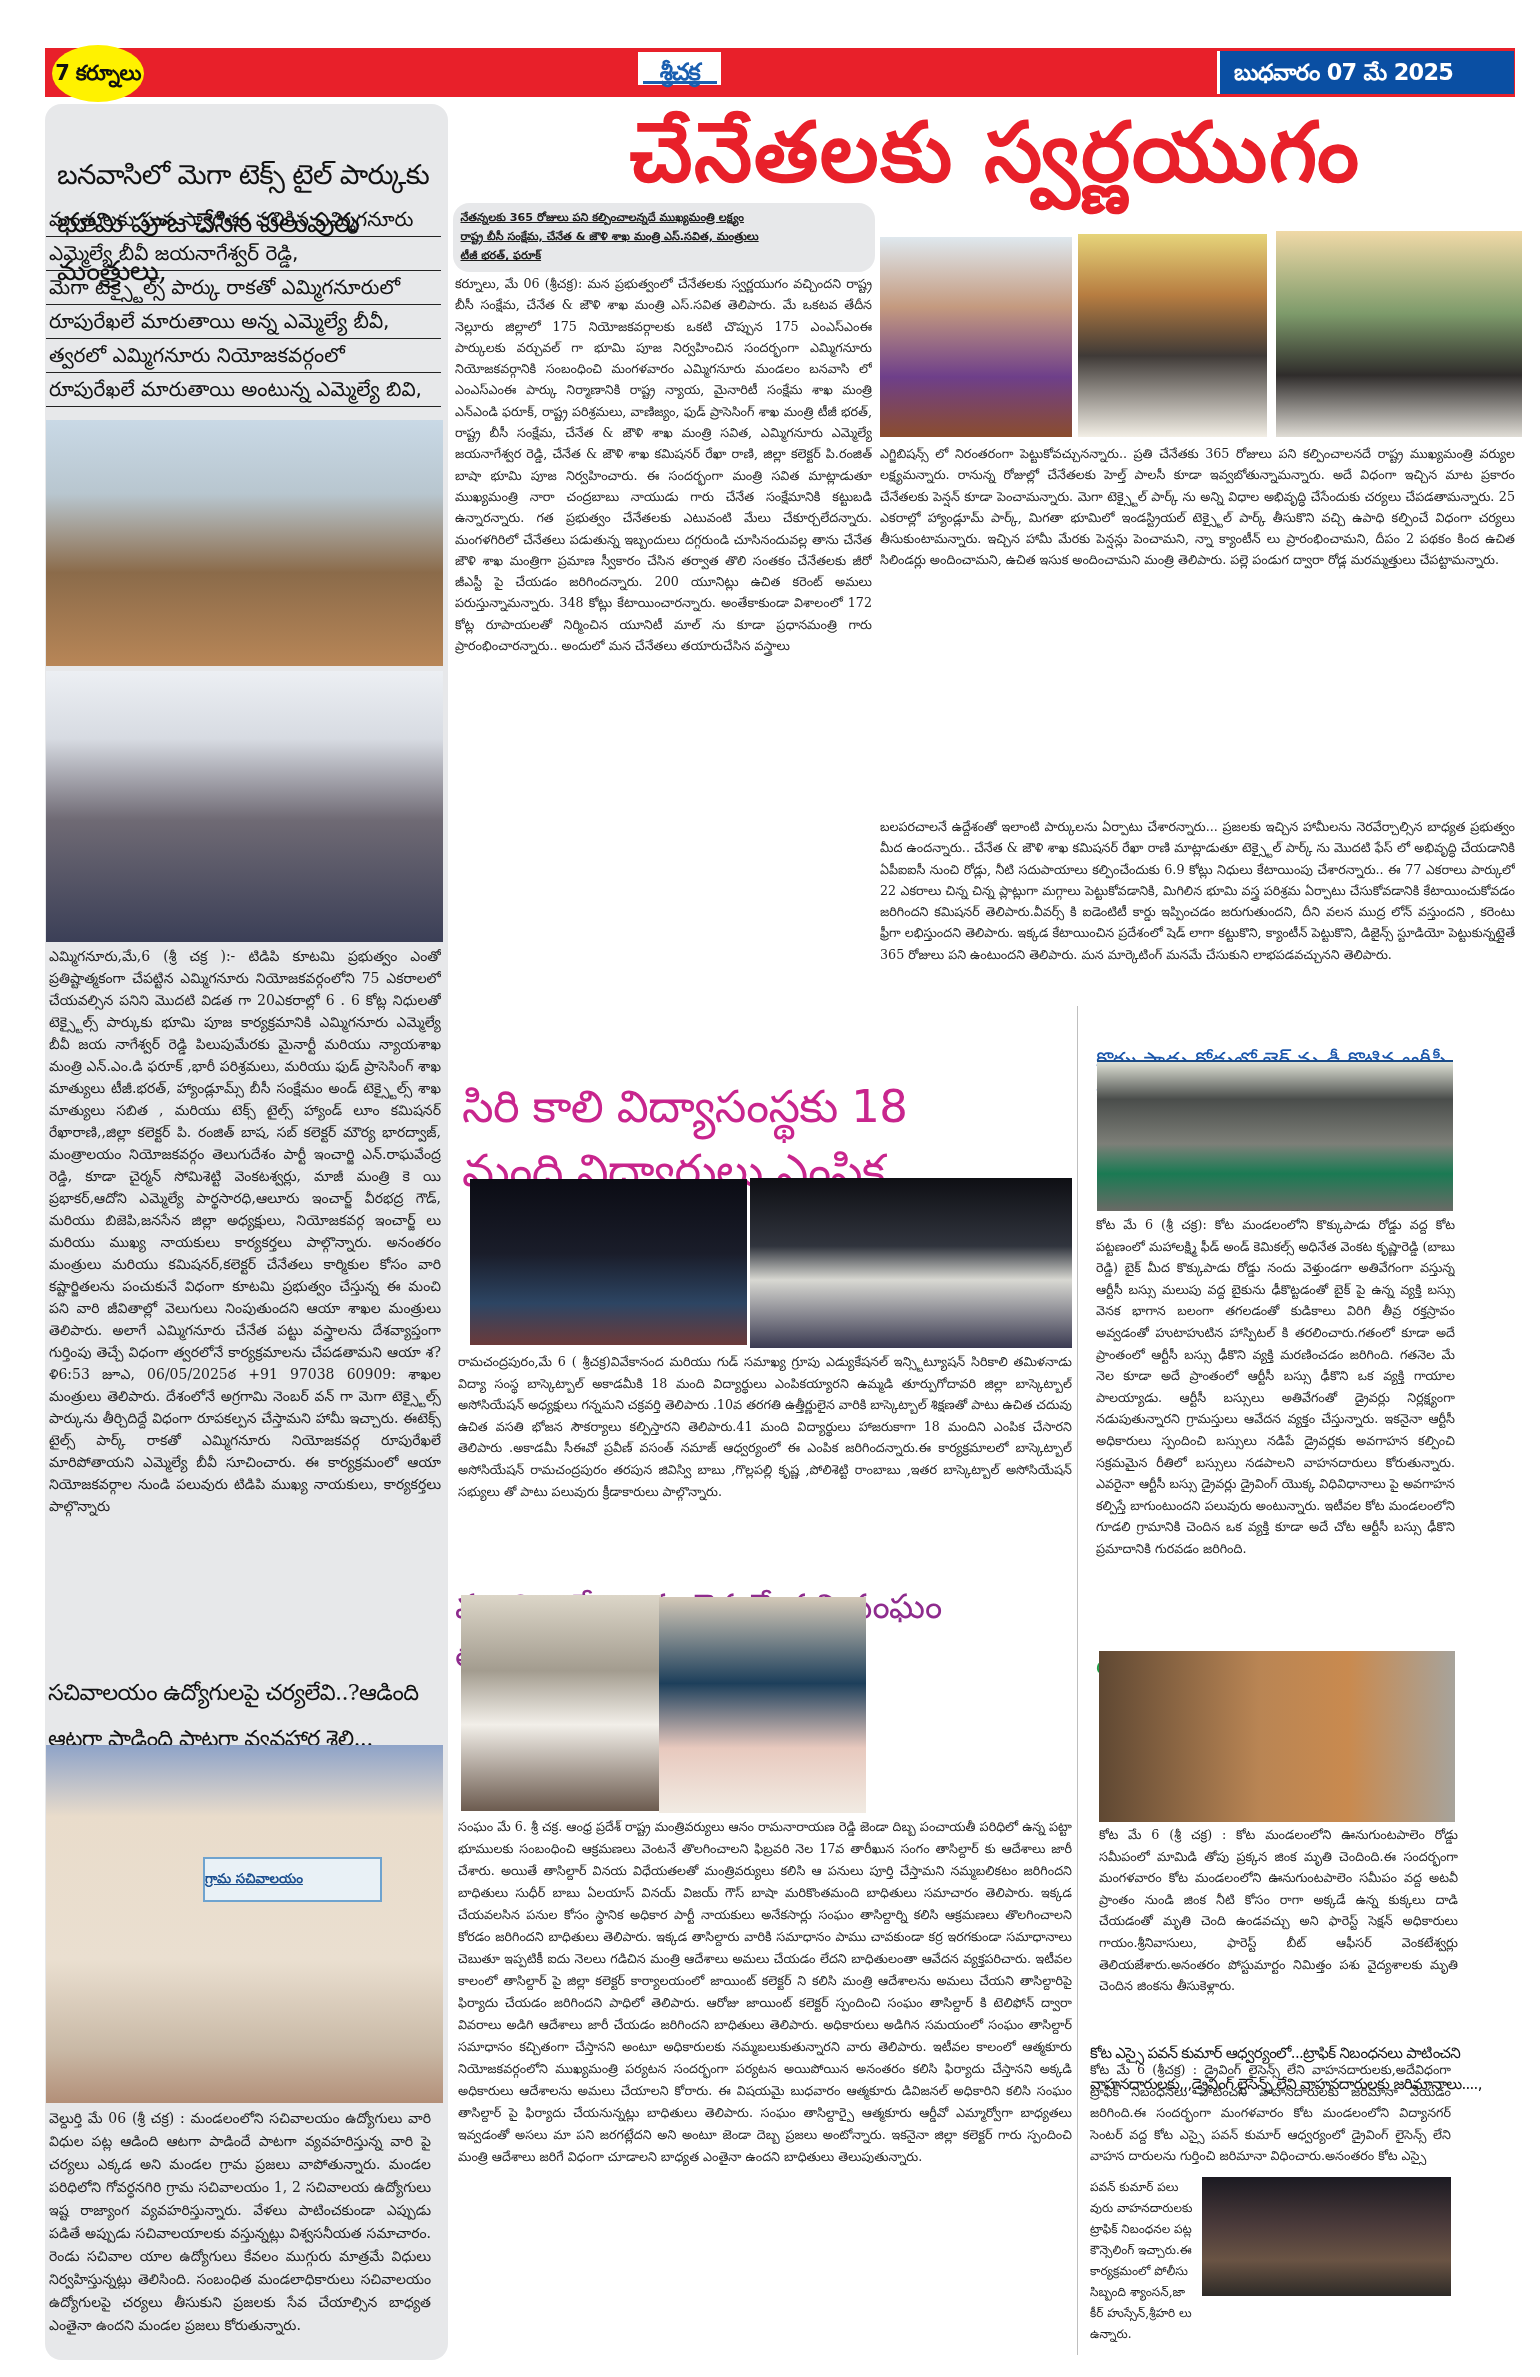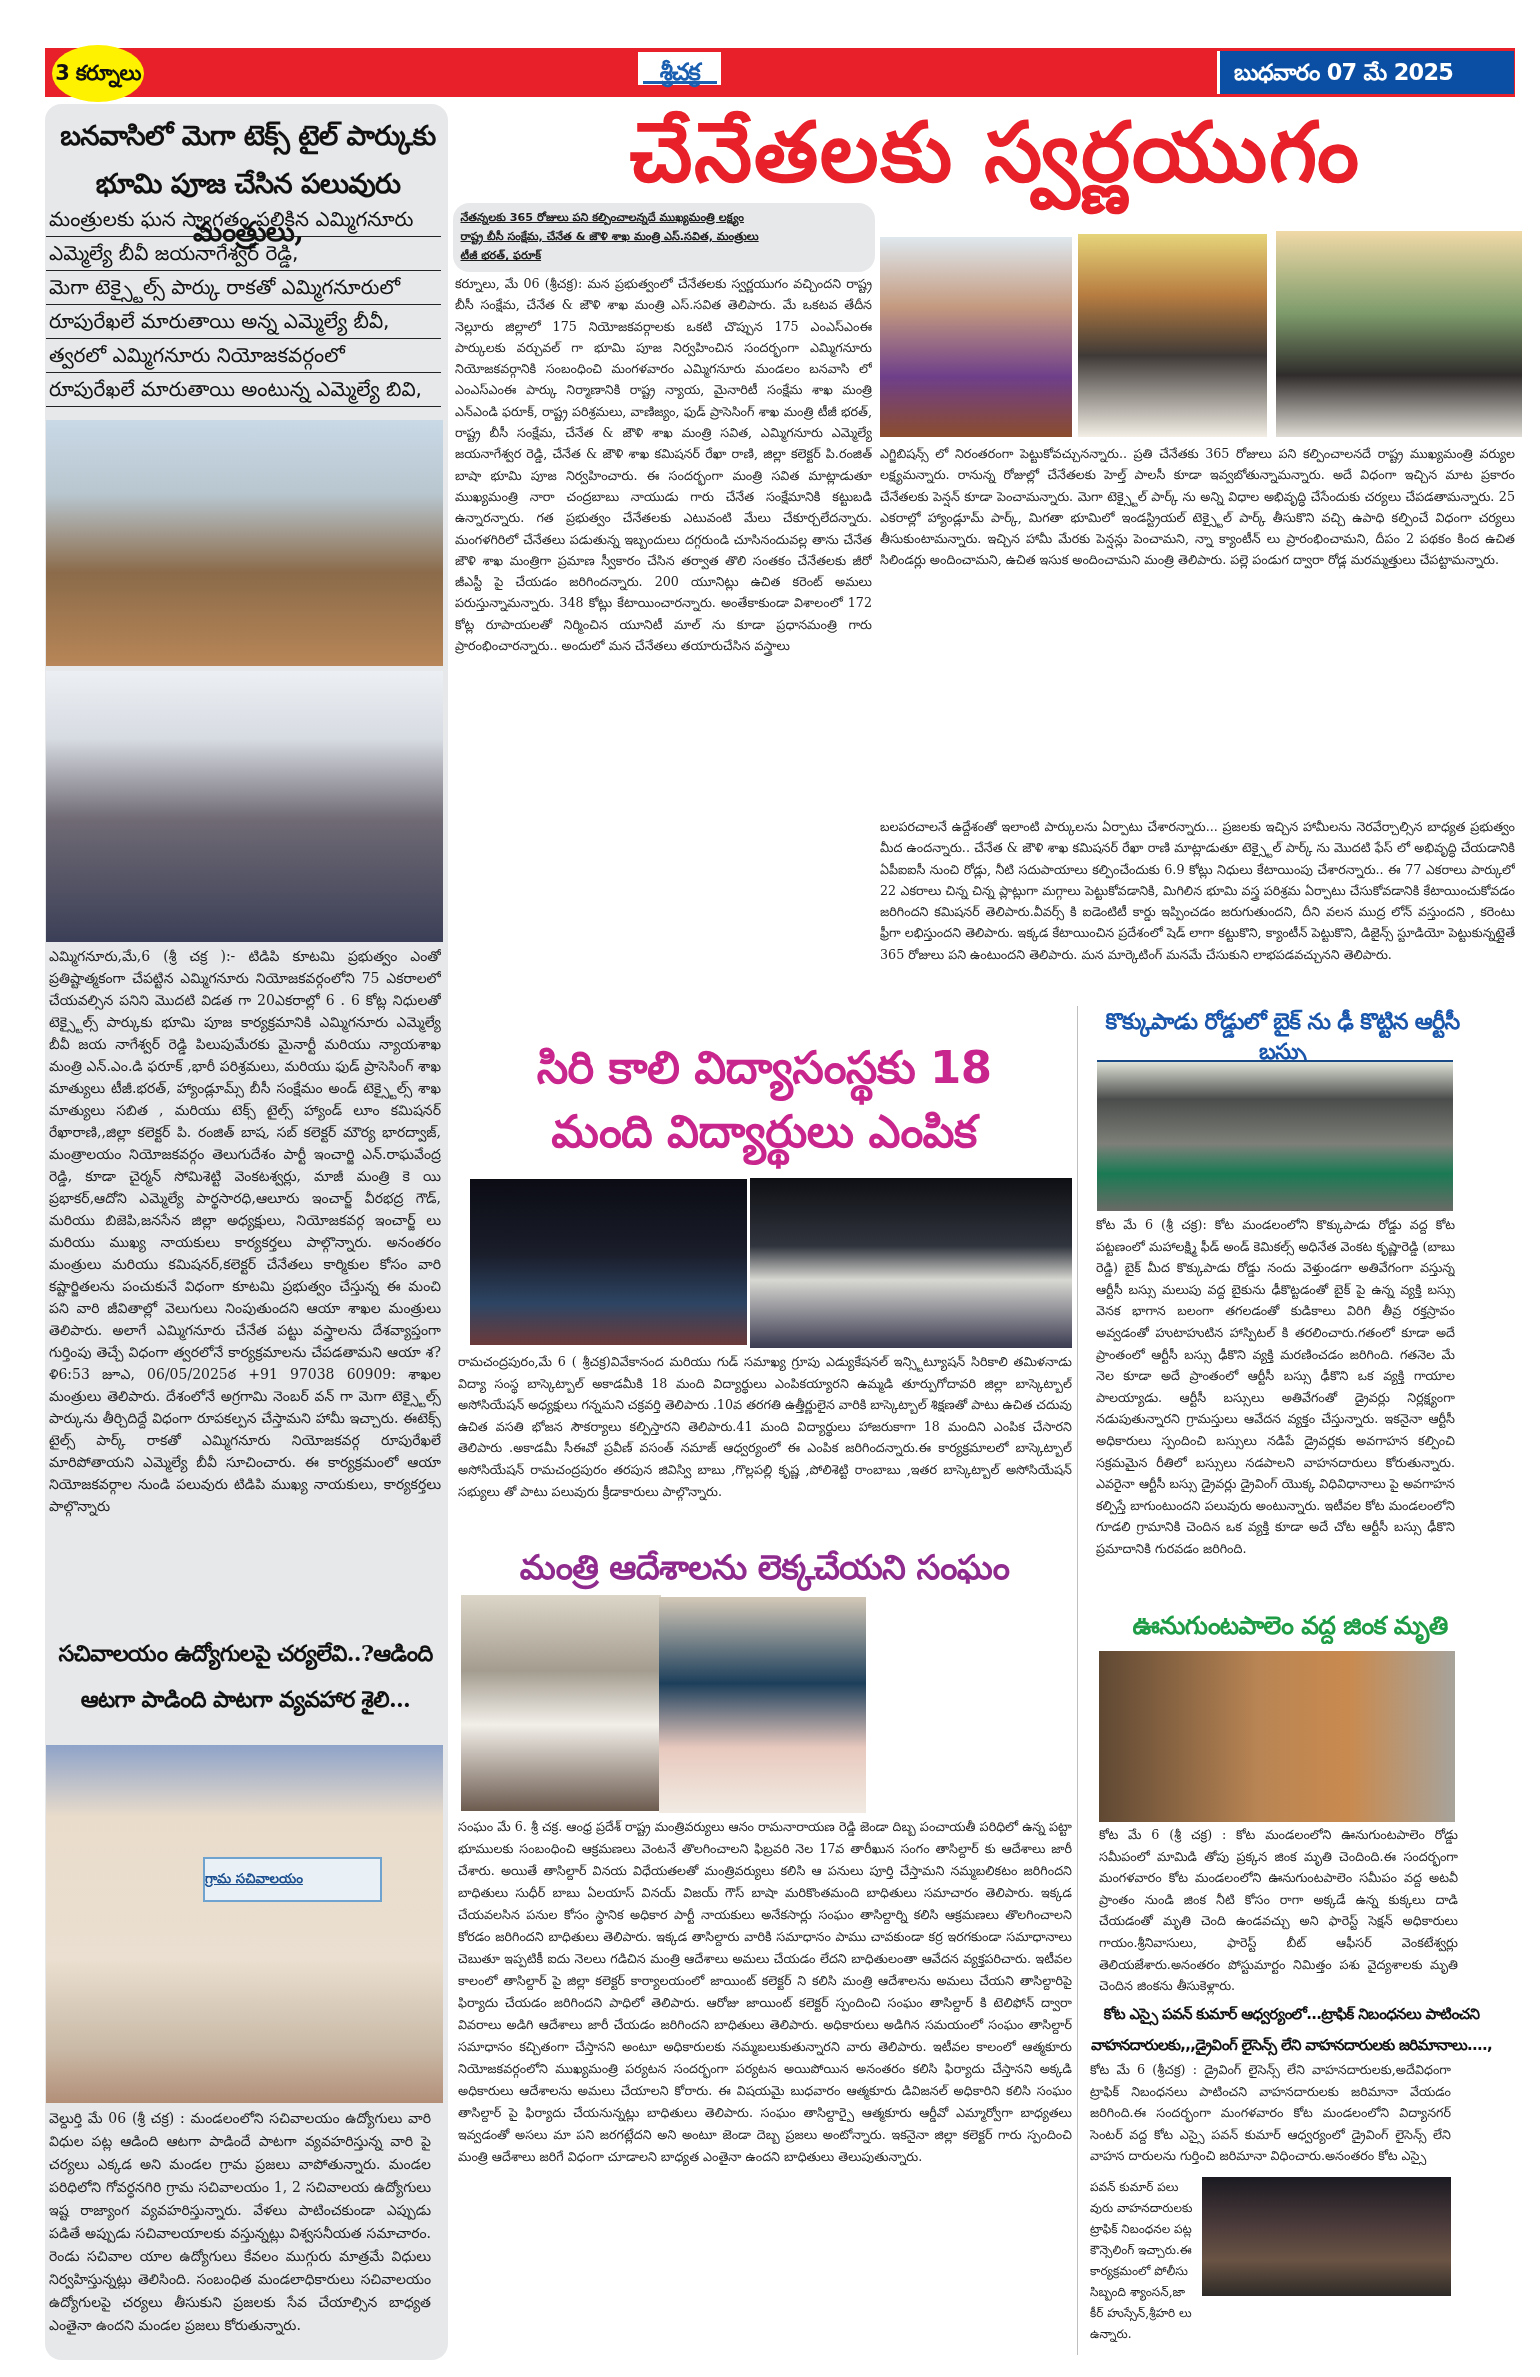--- a/index.html
+++ b/index.html
@@ -11,21 +11,21 @@
   .mast-date { position: absolute; left: 1217px; top: 51px; width: 297px; height: 43px; background: #0a4fa3; border-left: 3px solid #ffffff;
     color: #ffffff; font-family: "DejaVu Sans", sans-serif; font-weight: bold; font-size: 22.4px; line-height: 43px; padding-left: 14px; letter-spacing: -0.7px; }
   .page-badge { position: absolute; left: 52px; top: 45px; width: 92px; height: 57px; border-radius: 50%; background: #fff200;
     font-family: "DejaVu Sans", sans-serif; font-weight: bold; font-size: 21px; line-height: 57px; text-align: center; color: #111; letter-spacing: -0.7px; }
   .logo { position: absolute; left: 638px; top: 52px; width: 83px; height: 33px; background: #ffffff; text-align: center;
     font-family: "DejaVu Serif", serif; font-weight: bold; font-size: 24px; color: #1a5fb0; line-height: 40px; letter-spacing: -1.5px; }
   .logo small { position: absolute; left: 4.5px; right: 4.5px; bottom: 1.5px; height: 2.2px; background: #1a5fb0; }
   .grey-box { background: #e7e8ea; border-radius: 16.4px; }
   .photo { position: absolute; overflow: hidden; }
   .body-text { position: absolute; font-family: "DejaVu Serif", serif; font-size: 14.5px; line-height: 23px; text-align: justify; color: #1d1d1d; }
-  .hl { position: absolute; font-family: "DejaVu Sans", sans-serif; font-weight: bold; text-align: center; letter-spacing: -0.7px; }
+  .hl { position: absolute; font-family: "DejaVu Sans", sans-serif; font-weight: normal; letter-spacing: -0.7px; margin-top: 39px; }
 
   
   .lc-box { position: absolute; left: 45px; top: 104px; width: 403px; height: 2256px; }
   .lc-head { left: 57px; top: 112px; width: 382px; font-size: 27.6px; line-height: 48px; color: #111;
     font-family: "DejaVu Serif", serif; }
   .lc-sub { position: absolute; left: 46px; top: 183px; width: 395px; font-family: "DejaVu Sans", sans-serif; font-size: 20px; line-height: 33px; color: #111; }
   .lc-sub span { display: block; border-bottom: 1.5px solid #222; padding-left: 3px; white-space: nowrap; overflow: hidden; }
 
   .lc-photo1 { left: 46px; top: 420px; width: 397px; height: 246px; background: linear-gradient(180deg,#c9d9e6 0%,#b8c6cf 30%,#8b6b4a 62%,#b88657 100%); }
   .lc-photo2 { left: 46px; top: 671px; width: 397px; height: 271px; background: linear-gradient(180deg,#eceff3 0%,#d7dbe2 25%,#6f6a74 55%,#3b3f57 100%); }
@@ -59,21 +59,21 @@
 
   .traffic-head { left: 1090px; top: 1999px; width: 403px; font-size: 15px; line-height: 31px; color: #111; }
   .traffic-photo { left: 1202px; top: 2177px; width: 249px; height: 119px; background: linear-gradient(180deg,#1b1a22 0%,#4a3a3a 40%,#6a5444 70%,#2d2a27 100%); }
 
   .colrule { position: absolute; background: #bfbfbf; width: 0.7px; }
 </style>
 </head>
 <body>
 
 <div class="masthead"></div>
-<div class="page-badge">3 కర్నూలు</div>
+<div class="page-badge">7 కర్నూలు</div>
 <div class="logo"><span>శ్రీచక్ర</span><small></small></div>
 <div class="mast-date">బుధవారం 07 మే 2025</div>
 
 <div class="lc-box grey-box"></div>
 <div class="hl lc-head">
   <div>బనవాసిలో మెగా టెక్స్ టైల్ పార్కుకు</div>
   <div>భూమి పూజ చేసిన పలువురు మంత్రులు,</div>
 </div>
 <div class="lc-sub" style="top:203px;">
   <span>మంత్రులకు ఘన స్వాగతం పలికిన ఎమ్మిగనూరు</span>

